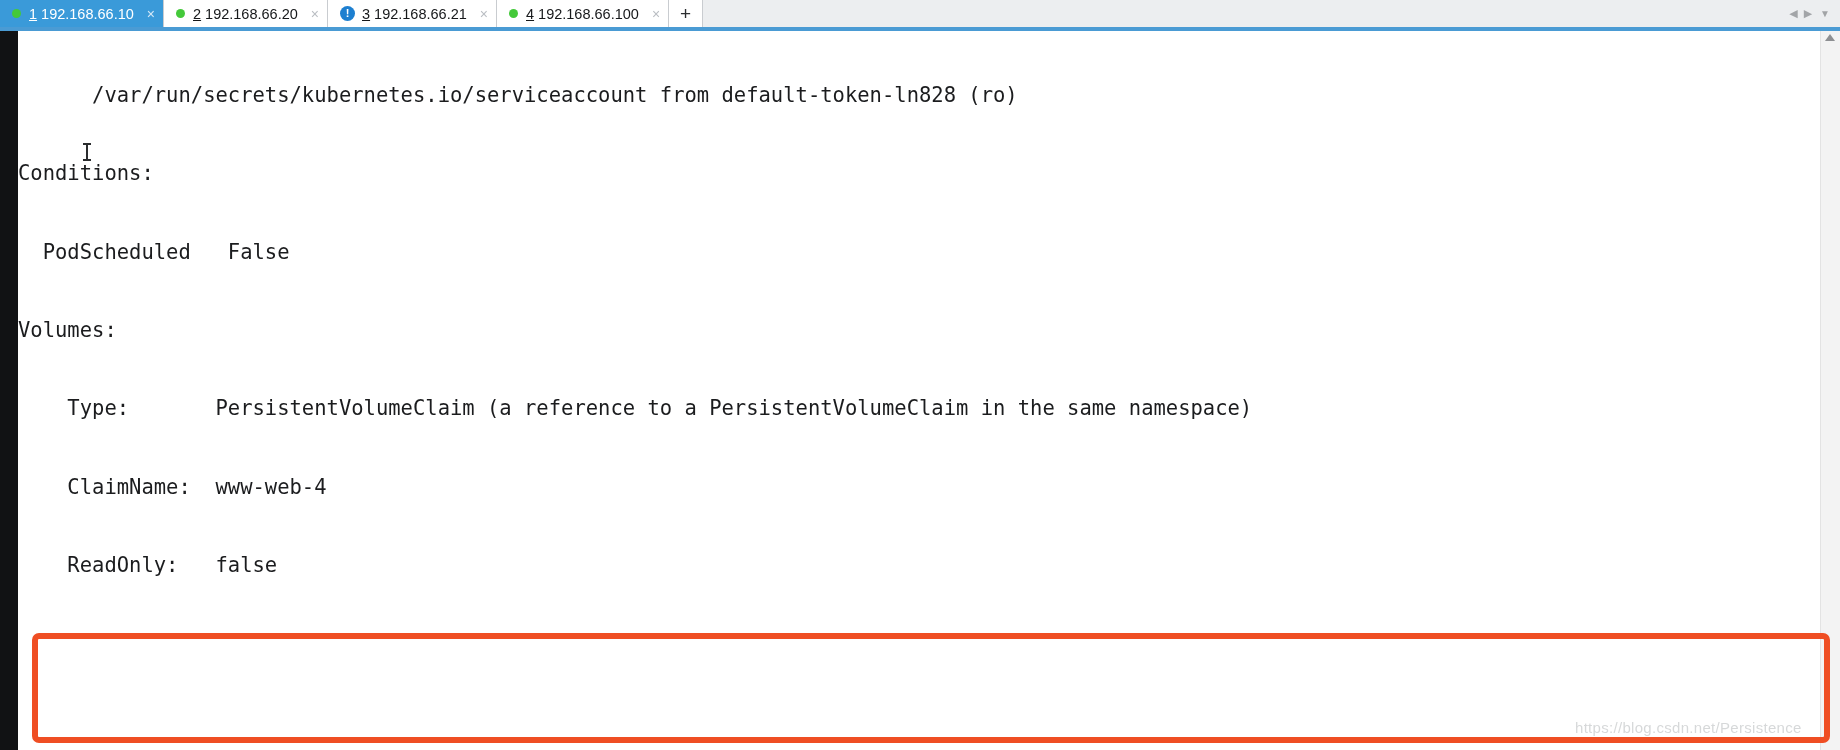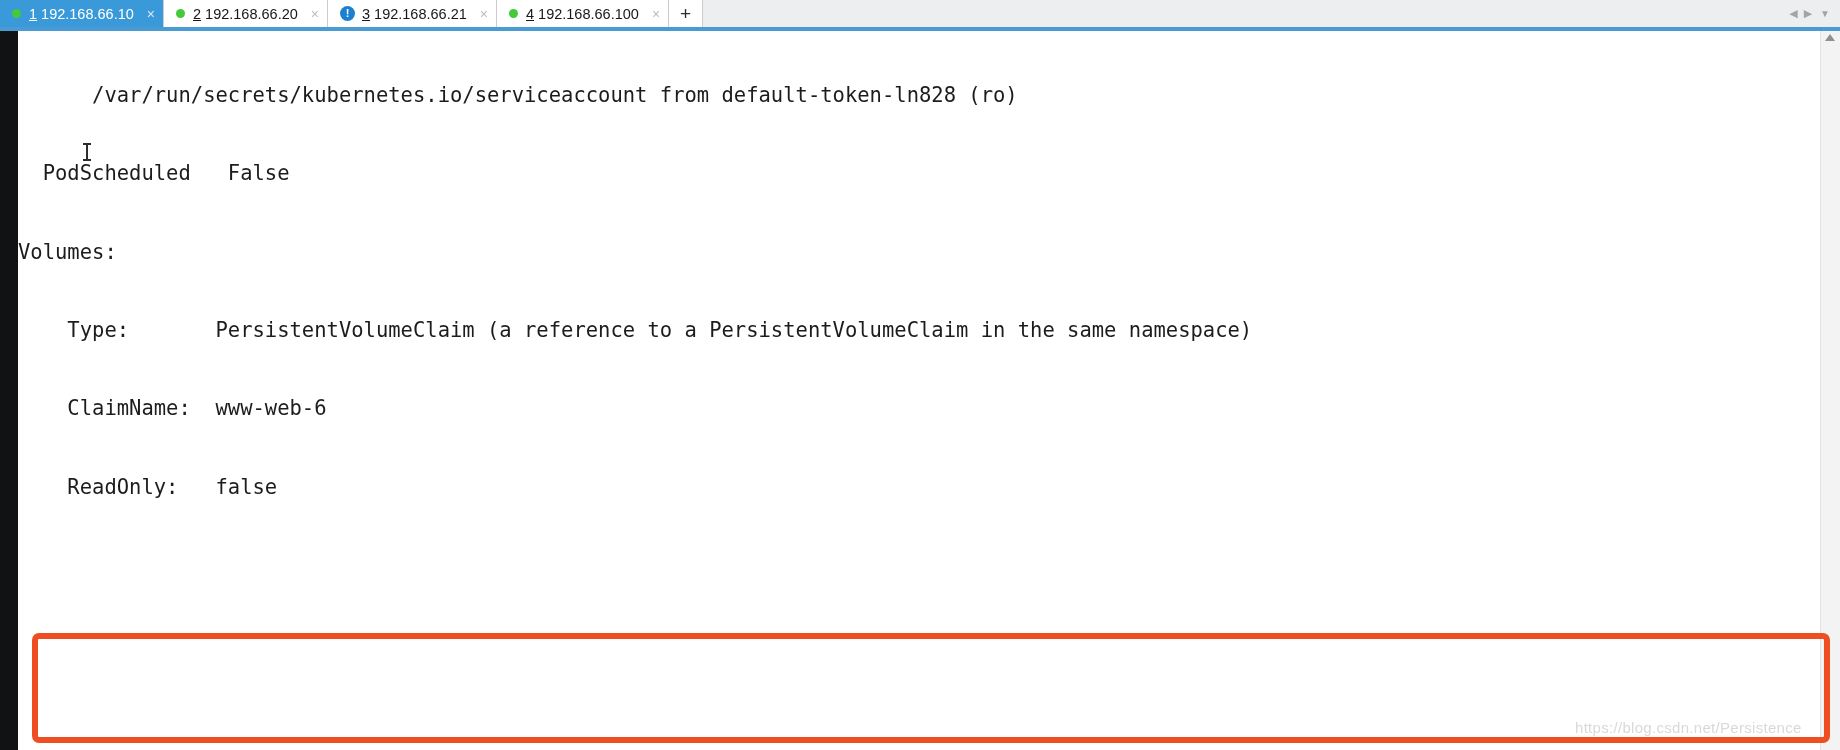--- a/index.html
+++ b/index.html
@@ -251,24 +251,25 @@
       <span class="arr">▶</span>
       <span class="chev">▼</span>
     </div>
   </div>
 
   <div class="term-wrap">
     <div class="term-leftbar"></div>
 
     <div class="term">
       <div class="line">      /var/run/secrets/kubernetes.io/serviceaccount from default-token-ln828 (ro)</div>
+      <div class="line">Conditions:</div>
       <div class="line">  PodScheduled   False</div>
       <div class="line">Volumes:</div>
       <div class="line">    Type:       PersistentVolumeClaim (a reference to a PersistentVolumeClaim in the same namespace)</div>
-      <div class="line">    ClaimName:  www-web-6</div>
+      <div class="line">    ClaimName:  www-web-4</div>
       <div class="line">    ReadOnly:   false</div>
       
       
       
       
       
       
       
       
       

